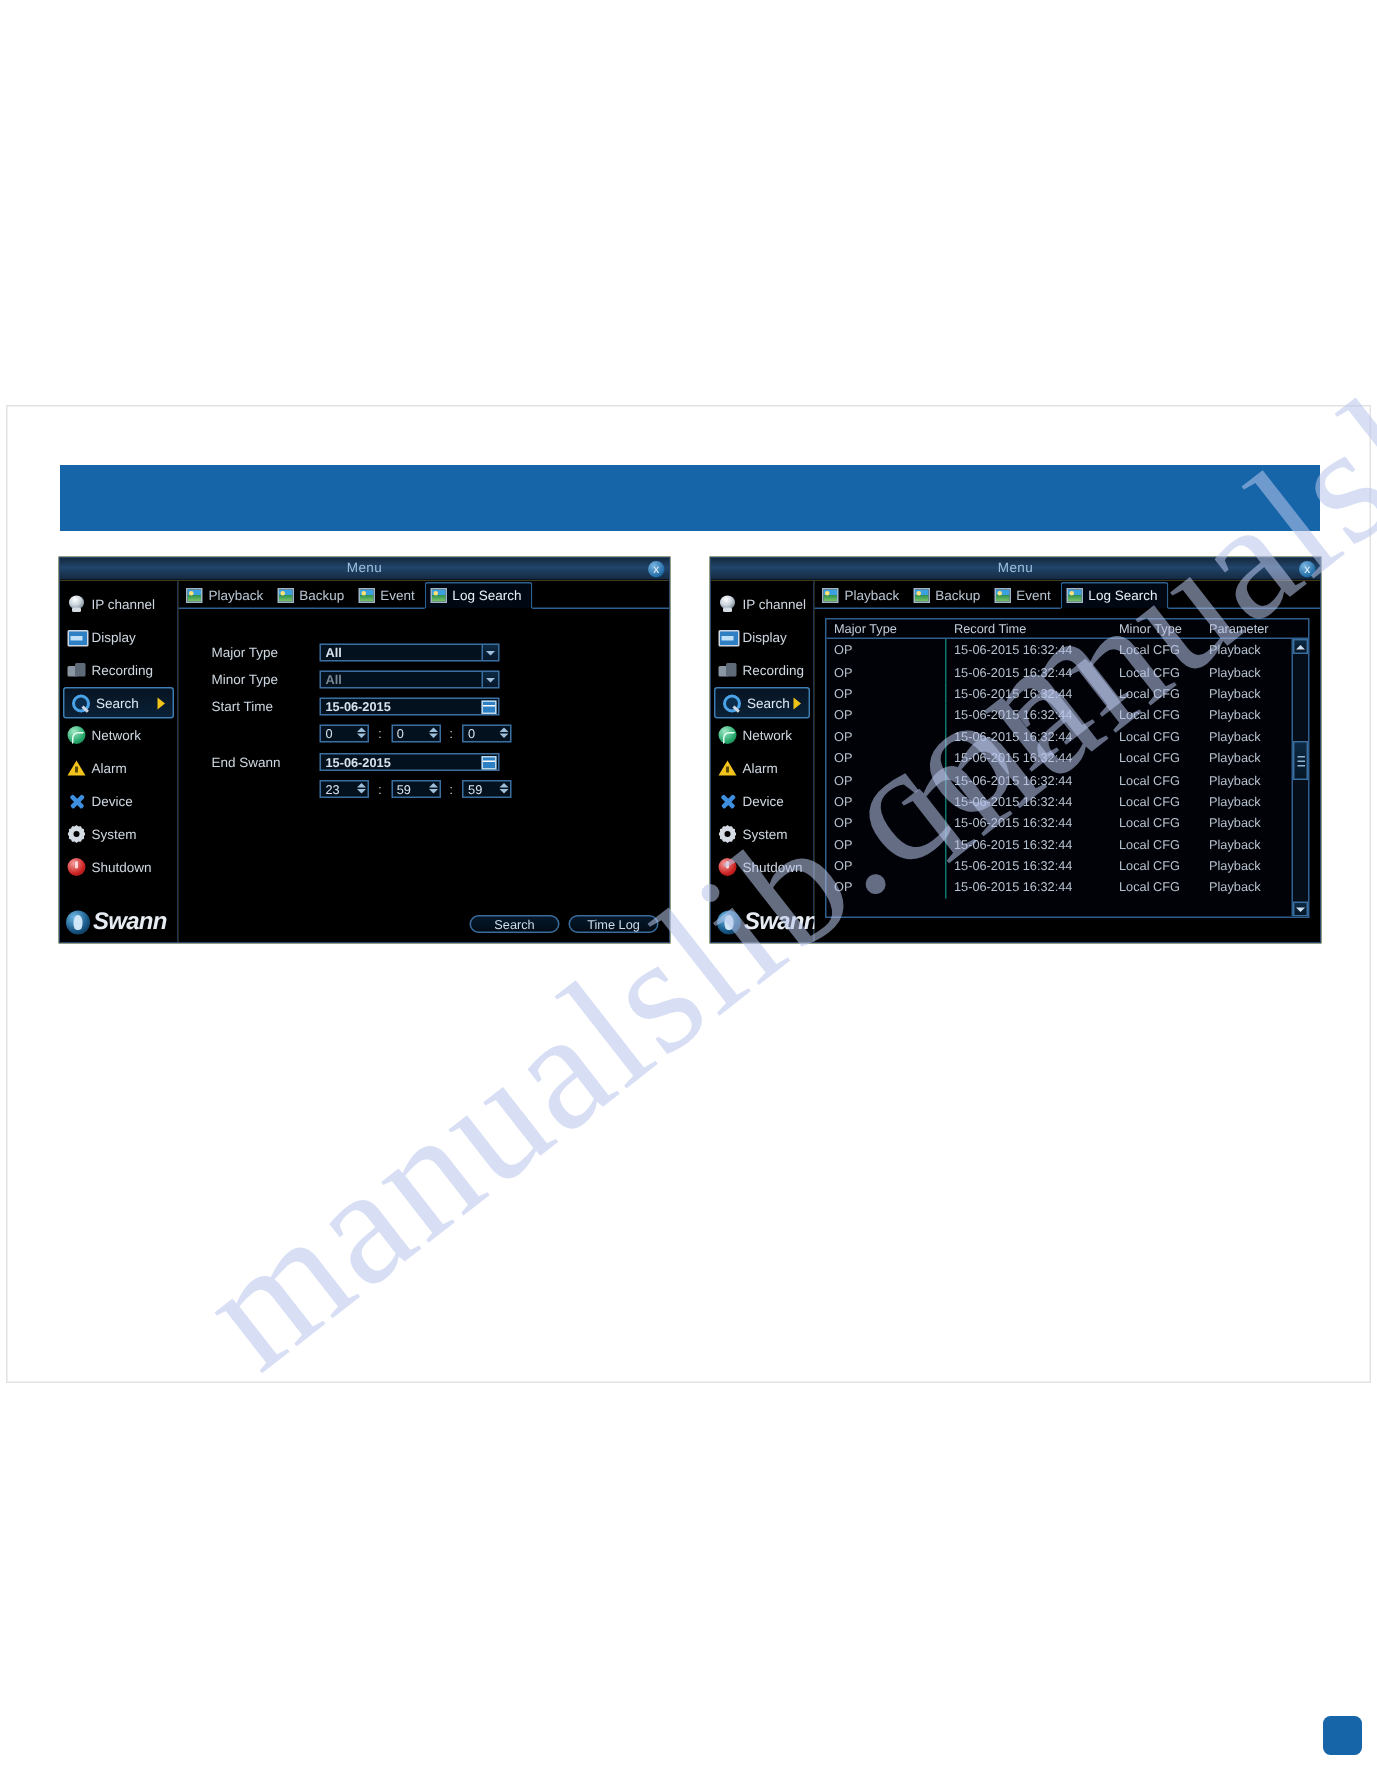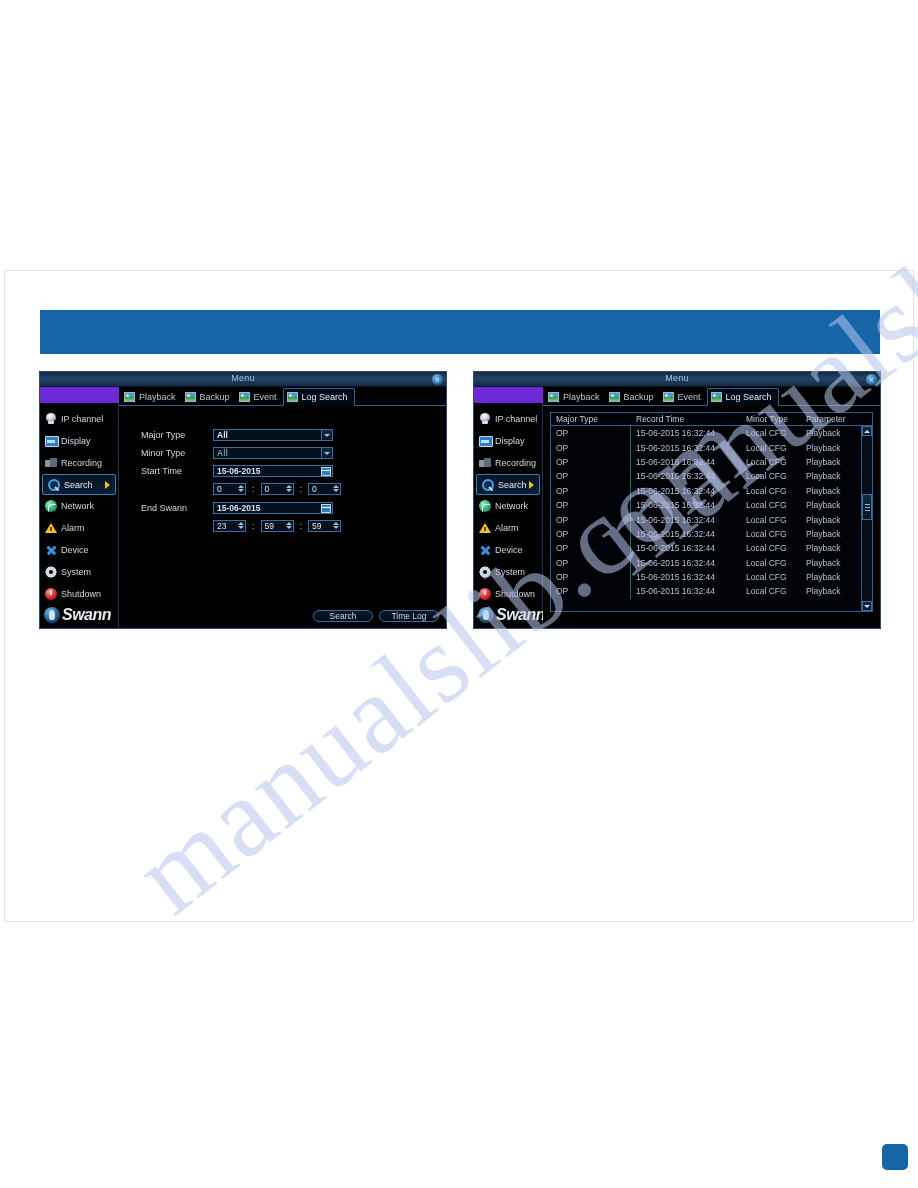--- a/index.html
+++ b/index.html
@@ -67,21 +67,21 @@
     position: absolute;
     right: 10px; bottom: 18px;
     width: 26px; height: 26px;
     border-radius: 5px;
     background: #1565a8;
   }
 
   
   .nvr-window {
     position: absolute;
-    background: #6d28d9;
+    background: #fde047;
     border: 1px solid #2c4a6b;
     z-index: 10;
   }
   .nvr-left  { left: 39px;  top: 371px; width: 408px; height: 258px; }
   .nvr-right { left: 473px; top: 371px; width: 408px; height: 258px; }
 
   
   .titlebar {
     position: relative;
     height: 15px;
@@ -112,21 +112,20 @@
   
   .win-body { display: flex; height: 241px; }
 
   
   .sidebar {
     width: 79px;
     background: #000000;
     border-right: 1px solid #1b3350;
     position: relative;
     padding-top: 5px;
-    margin-top: 16px;
   }
   .side-item {
     height: 22px;
     display: flex;
     align-items: center;
     padding-left: 5px;
     position: relative;
   }
   .side-item .s-label {
     font-size: 9px;

